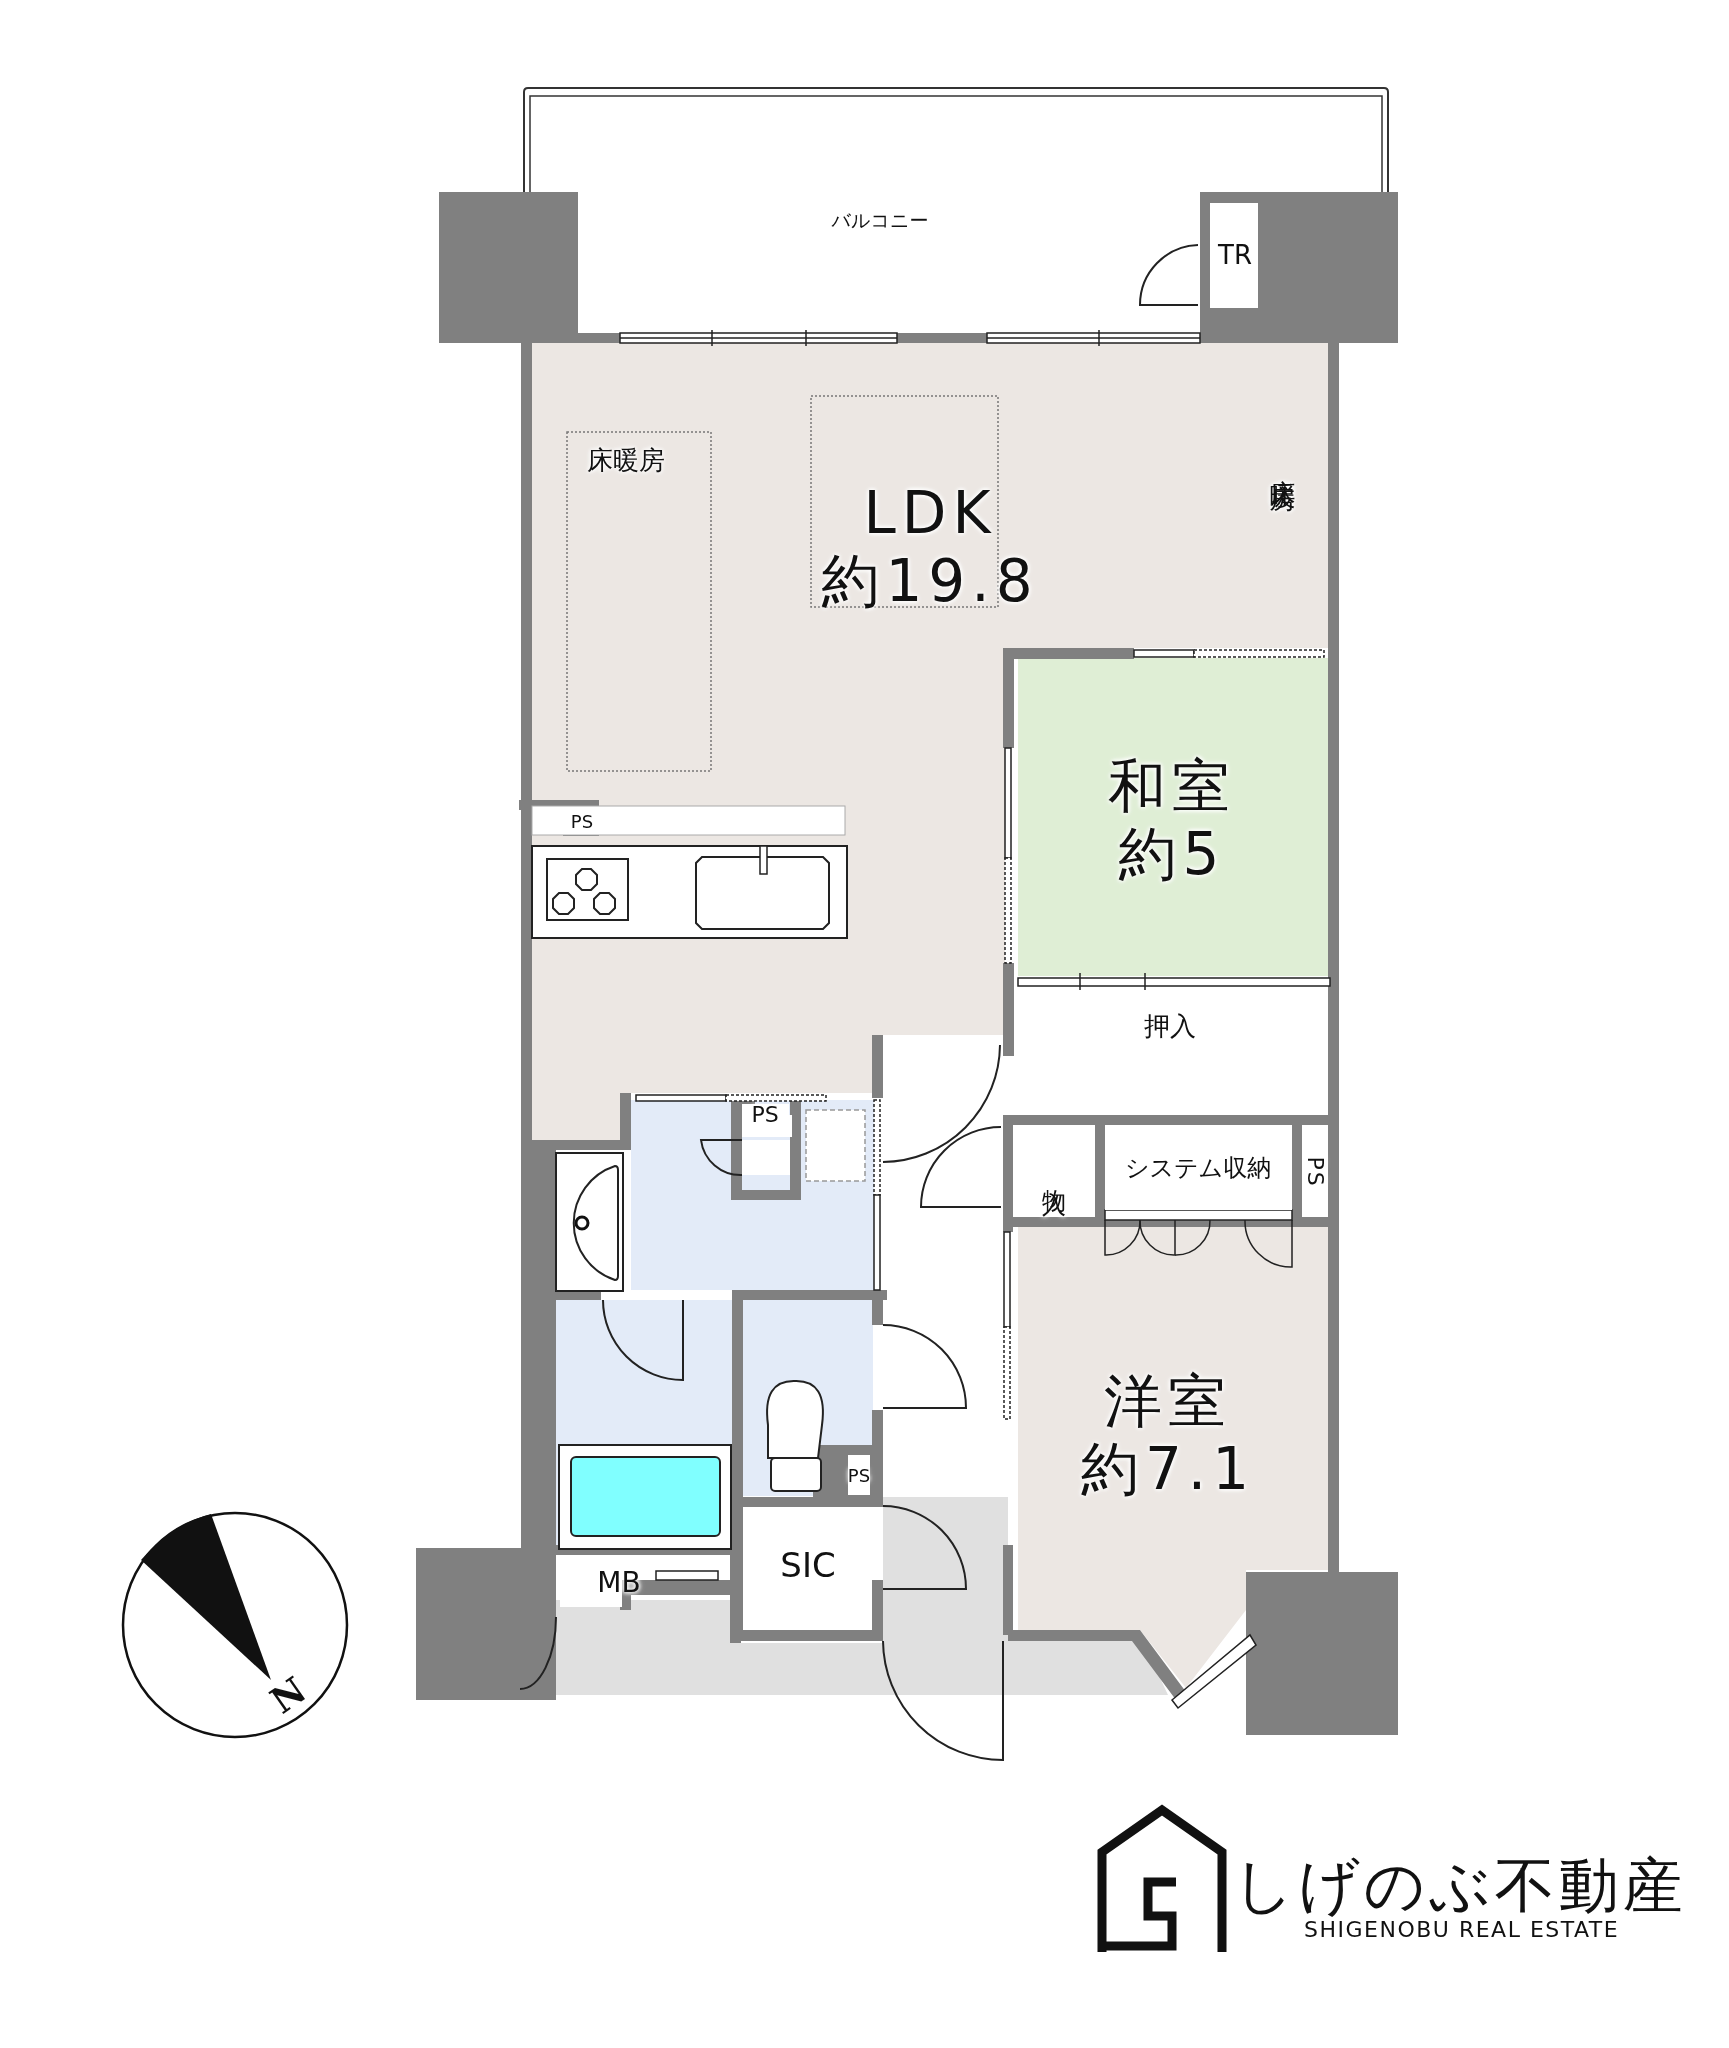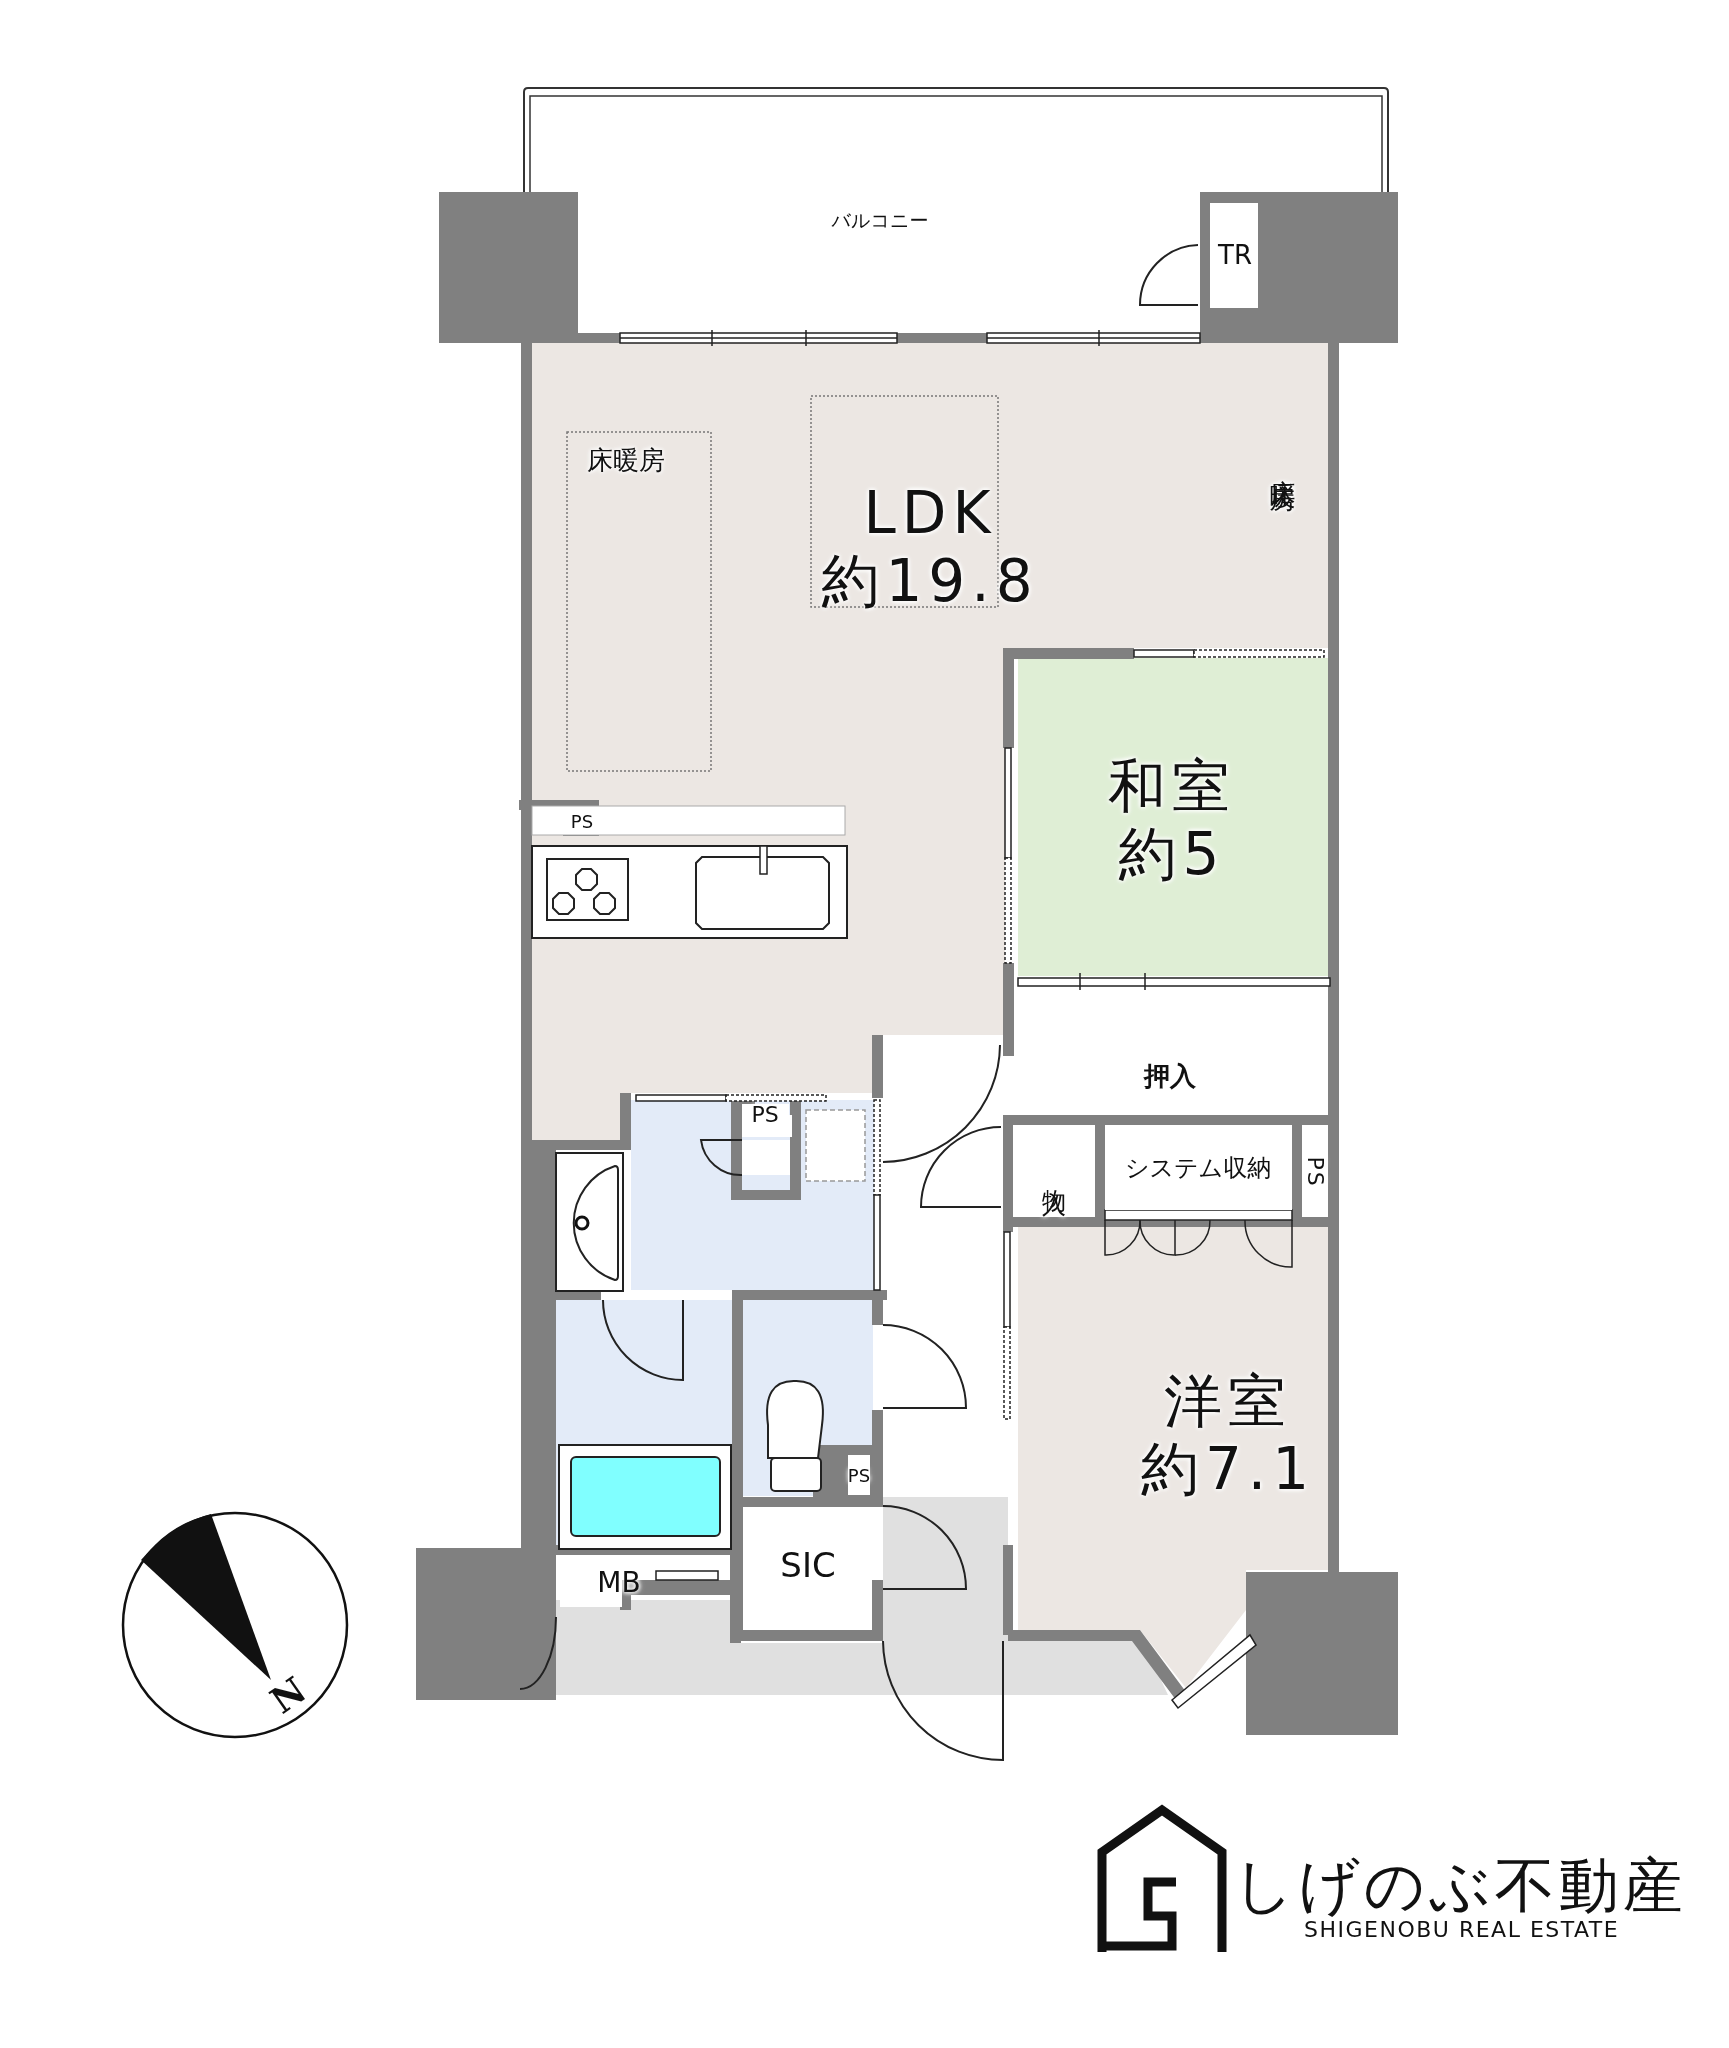--- a/index.html
+++ b/index.html
@@ -196,29 +196,29 @@
 <div class="lbl small" style="left:1235px; top:255px;">TR</div>
 
 <div class="lbl room-big" style="left:930px; top:510px;margin-top:37px;">
   <div>LDK</div>
   <div>約19.8</div>
 </div>
 <div class="lbl room-big" style="left:1172px; top:820px;">
   <div>和室</div>
   <div>約5</div>
 </div>
-<div class="lbl room-big" style="left:1228px; top:1435px;">
+<div class="lbl room-big" style="left:1168px; top:1435px;">
   <div>洋室</div>
   <div>約7.1</div>
 </div>
 
 <div class="lbl small" style="left:626px; top:460px;">床暖房</div>
 <div class="lbl vert" style="left:1283px; top:462px;">床暖房</div>
 
-<div class="lbl small" style="left:1170px; top:1076px;font-weight:bold;">押入</div>
+<div class="lbl small" style="left:1170px; top:1026px;">押入</div>
 <div class="lbl vert" style="left:1054px; top:1172px; font-size:24px;">物入</div>
 <div class="lbl small" style="left:1198px; top:1168px; font-size:24px;">システム収納</div>
 <div class="lbl vert" style="left:1315px; top:1172px; font-size:22px;">PS</div>
 <div class="lbl small" style="left:808px; top:1565px; font-size:34px;">SIC</div>
 <div class="lbl small" style="left:591px; top:1583px; font-size:28px;margin-left:28px;">MB</div>
 
 <div class="lbl tiny" style="left:582px; top:822px; font-size:18px;">PS</div>
 <div class="lbl tiny" style="left:765px; top:1115px;">PS</div>
 <div class="lbl tiny" style="left:859px; top:1476px; font-size:18px;">PS</div>
 

